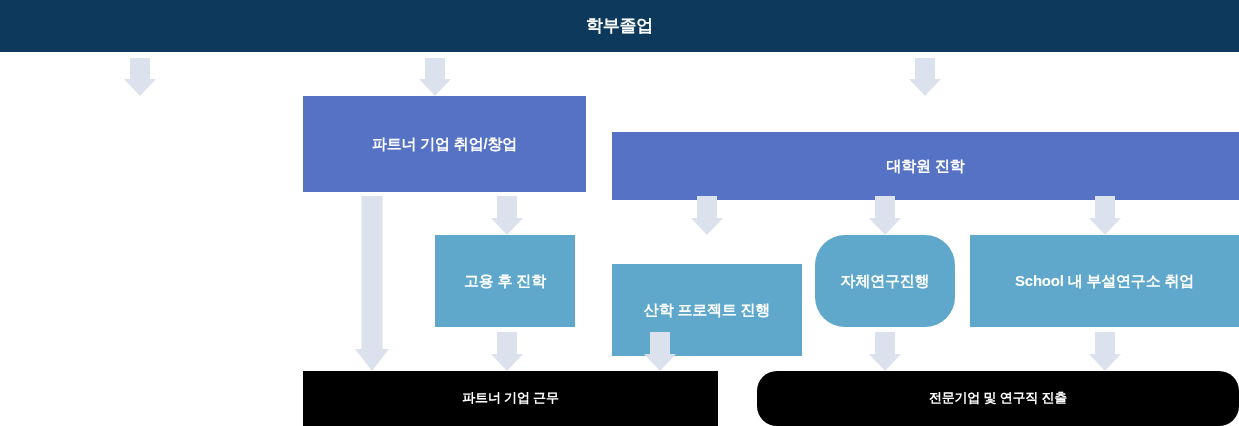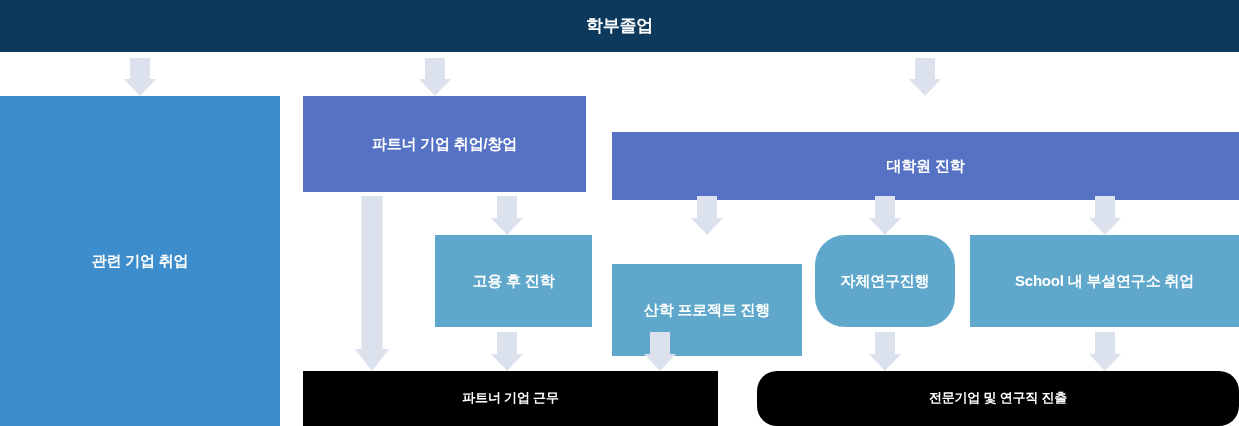--- a/index.html
+++ b/index.html
@@ -61,21 +61,21 @@
     background: #5672c4;
     font-size: 15px;
     margin-top: 36px;
   }
   .teal {
     top: 235px;
     height: 92px;
     background: #5fa8cb;
     font-size: 15px;
   }
-  .teal-1 { left: 435px; width: 157px; }
+  .teal-1 { left: 435px; width: 140px; }
   .teal-2 { left: 612px; width: 190px; margin-top: 29px; }
   .teal-3 { left: 815px; width: 140px; border-radius: 30px; }
   .teal-4 { left: 970px; width: 269px; }
   .bottom {
     top: 371px;
     height: 55px;
     background: #000000;
     font-size: 13px;
   }
   .bottom-1 { left: 303px; width: 415px; }
@@ -160,23 +160,20 @@
   </div>
   <div class="arrow sm a-top a-top2">
     <div class="shaft"></div>
     <div class="head"></div>
   </div>
   <div class="arrow sm a-top a-top3">
     <div class="shaft"></div>
     <div class="head"></div>
   </div>
 
-  <div class="box left-col">
-    <span>관련 기업 취업</span>
-  </div>
 
   <div class="box partner-box">
     <span>파트너 기업 취업/창업</span>
   </div>
 
   <div class="box grad-box">
     <span>대학원 진학</span>
   </div>
 
   <div class="arrow long a-long">

